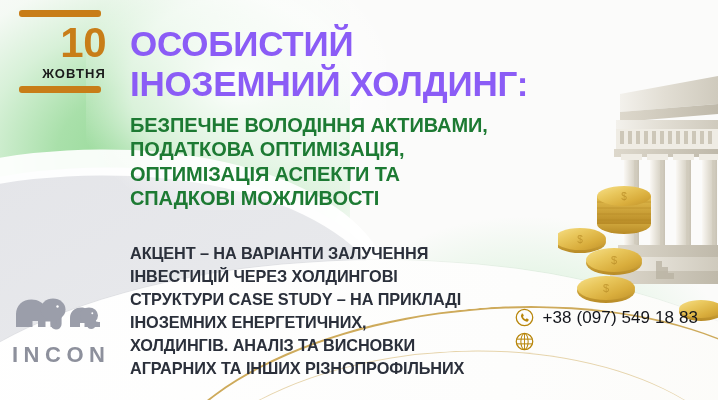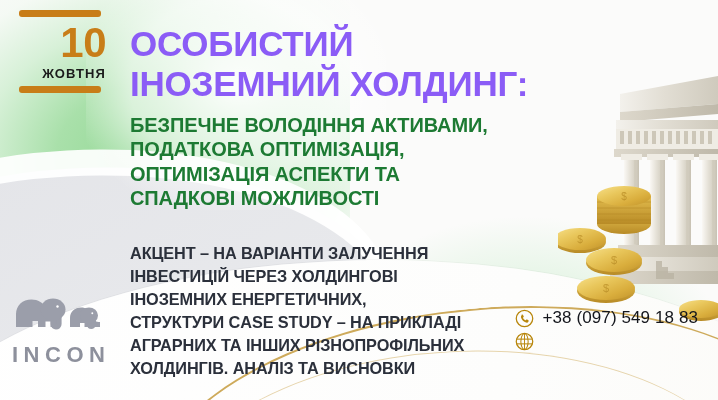--- a/index.html
+++ b/index.html
@@ -201,21 +201,20 @@
     position: absolute;
     right: 20px;
     top: 308px;
     z-index: 7;
     display: flex;
     flex-direction: column;
     gap: 4px;
   }
   .contact-row {
     display: flex;
-    align-items: center;
     gap: 9px;
   }
   .contact-icon {
     width: 19px;
     height: 19px;
     flex: 0 0 19px;
     display: block;
   }
   .contact-text {
     font-size: 17px;
@@ -406,24 +405,24 @@
   <div class="subtitle">
     <div class="subtitle-line">БЕЗПЕЧНЕ ВОЛОДІННЯ АКТИВАМИ,</div>
     <div class="subtitle-line">ПОДАТКОВА ОПТИМІЗАЦІЯ,</div>
     <div class="subtitle-line">ОПТИМІЗАЦІЯ АСПЕКТИ ТА</div>
     <div class="subtitle-line">СПАДКОВІ МОЖЛИВОСТІ</div>
   </div>
 
   <div class="bodytext">
     <div class="body-line">АКЦЕНТ – НА ВАРІАНТИ ЗАЛУЧЕННЯ</div>
     <div class="body-line">ІНВЕСТИЦІЙ ЧЕРЕЗ ХОЛДИНГОВІ</div>
+    <div class="body-line">СТРУКТУРИ CASE STUDY – НА ПРИКЛАДІ</div>
     <div class="body-line">ІНОЗЕМНИХ ЕНЕРГЕТИЧНИХ,</div>
-    <div class="body-line">СТРУКТУРИ CASE STUDY – НА ПРИКЛАДІ</div>
+    <div class="body-line">ХОЛДИНГІВ. АНАЛІЗ ТА ВИСНОВКИ</div>
     <div class="body-line">АГРАРНИХ ТА ІНШИХ РІЗНОПРОФІЛЬНИХ</div>
-    <div class="body-line">ХОЛДИНГІВ. АНАЛІЗ ТА ВИСНОВКИ</div>
   </div>
 
   <div class="contacts">
     <div class="contact-row">
       <svg class="contact-icon" viewBox="0 0 24 24">
         <circle cx="12" cy="12" r="10.4" fill="none" stroke="#b8860b" stroke-width="1.6"></circle>
         <path d="M8.4 7.3c0.5-0.5 1.2-0.4 1.6 0.2l0.9 1.4c0.3 0.5 0.2 1-0.2 1.4l-0.5 0.5c-0.2 0.2-0.2 0.4-0.1 0.6 0.6 1.2 1.6 2.2 2.8 2.8 0.2 0.1 0.5 0.1 0.6-0.1l0.5-0.5c0.4-0.4 0.9-0.5 1.4-0.2l1.4 0.9c0.6 0.4 0.7 1.1 0.2 1.6l-0.7 0.7c-0.6 0.6-1.5 0.8-2.3 0.5-3-1-5.4-3.4-6.4-6.4-0.3-0.8-0.1-1.7 0.5-2.3z" fill="#b8860b"></path>
       </svg>
       <span class="contact-text">+38 (097) 549 18 83</span>
     </div>

